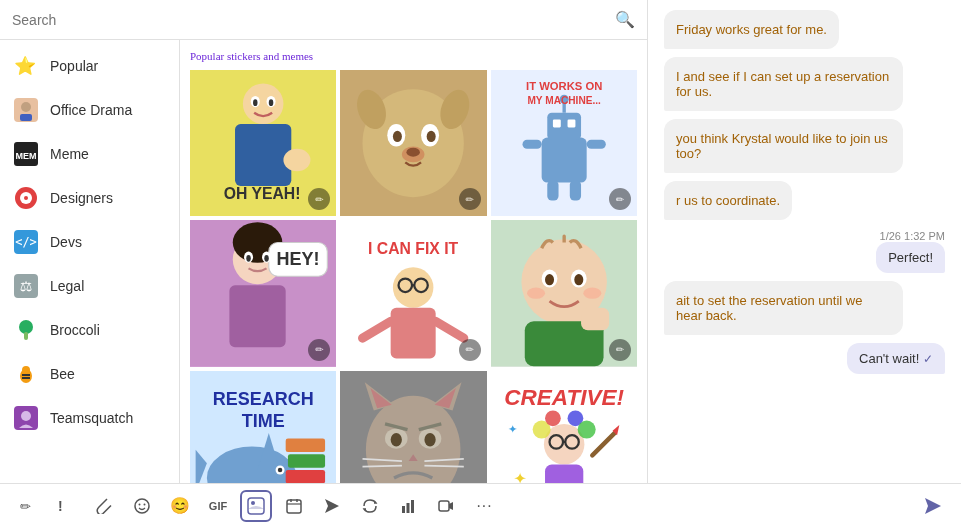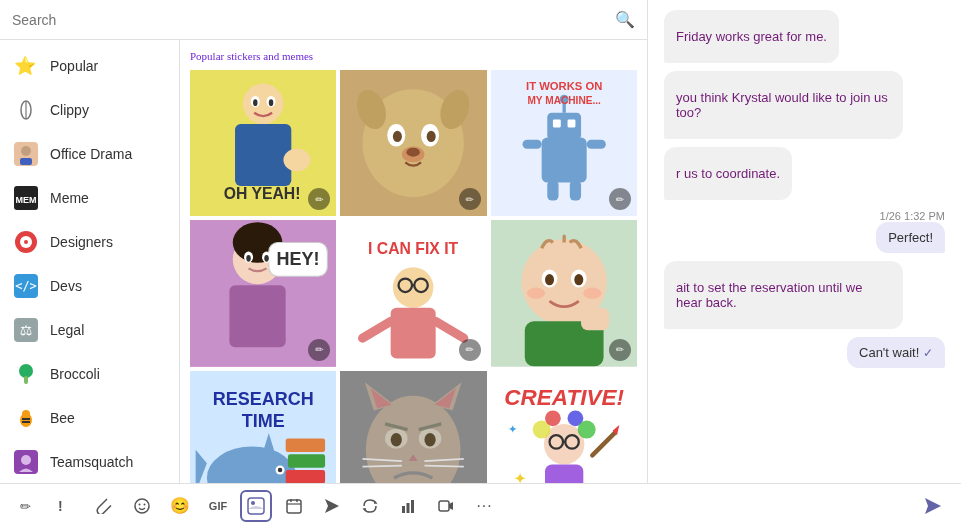--- a/index.html
+++ b/index.html
@@ -222,23 +222,23 @@
     }
 
     .msg-sent {
       align-self: flex-end;
       max-width: 85%;
     }
 
     .msg-bubble-received {
       background: #f0f0f0;
       border-radius: 12px 12px 12px 2px;
-      padding: 19px 12px;
+      padding: 12px 12px;
       font-size: 13px;
-      color: #701a75;
+      color: #a16207;
     }
 
     .msg-bubble-sent {
       background: #e8e8f8;
       border-radius: 12px 12px 2px 12px;
       padding: 8px 12px;
       font-size: 13px;
       color: #333;
     }
 
@@ -312,29 +312,20 @@
 
     <div class="sticker-content">
 
       <div class="sticker-sidebar">
 
         <div class="sticker-sidebar-item">
           <span class="item-icon star-icon">⭐</span>
           <span>Popular</span>
         </div>
 
-        <div class="sticker-sidebar-item">
-          <span class="item-icon">
-            <svg width="24" height="24" viewBox="0 0 24 24" fill="none">
-              <ellipse cx="12" cy="12" rx="5" ry="9" stroke="#777" stroke-width="1.5" fill="none"></ellipse>
-              <line x1="12" y1="3" x2="12" y2="21" stroke="#777" stroke-width="1.2"></line>
-            </svg>
-          </span>
-          <span>Clippy</span>
-        </div>
 
         <div class="sticker-sidebar-item">
           <span class="item-icon">
             <svg width="24" height="24" viewBox="0 0 24 24">
               <rect width="24" height="24" rx="4" fill="#e8c0a0"></rect>
               <circle cx="12" cy="9" r="5" fill="#c0a080"></circle>
               <rect x="6" y="16" width="12" height="7" rx="2" fill="#4060c0"></rect>
             </svg>
           </span>
           <span>Office Drama</span>
@@ -642,20 +633,25 @@
         </div>
       </div>
     </div>
   </div>
 
   <div class="chat-area">
     <div class="chat-messages">
       <div class="msg-received">
         <div class="msg-bubble-received">
           <span>Friday works great for me.</span>
+        </div>
+      </div>
+      <div class="msg-received">
+        <div class="msg-bubble-received">
+          <span>I and see if I can set up a reservation for us.</span>
         </div>
       </div>
       <div class="msg-received">
         <div class="msg-bubble-received">
           <span>you think Krystal would like to join us too?</span>
         </div>
       </div>
       <div class="msg-received">
         <div class="msg-bubble-received">
           <span>r us to coordinate.</span>

